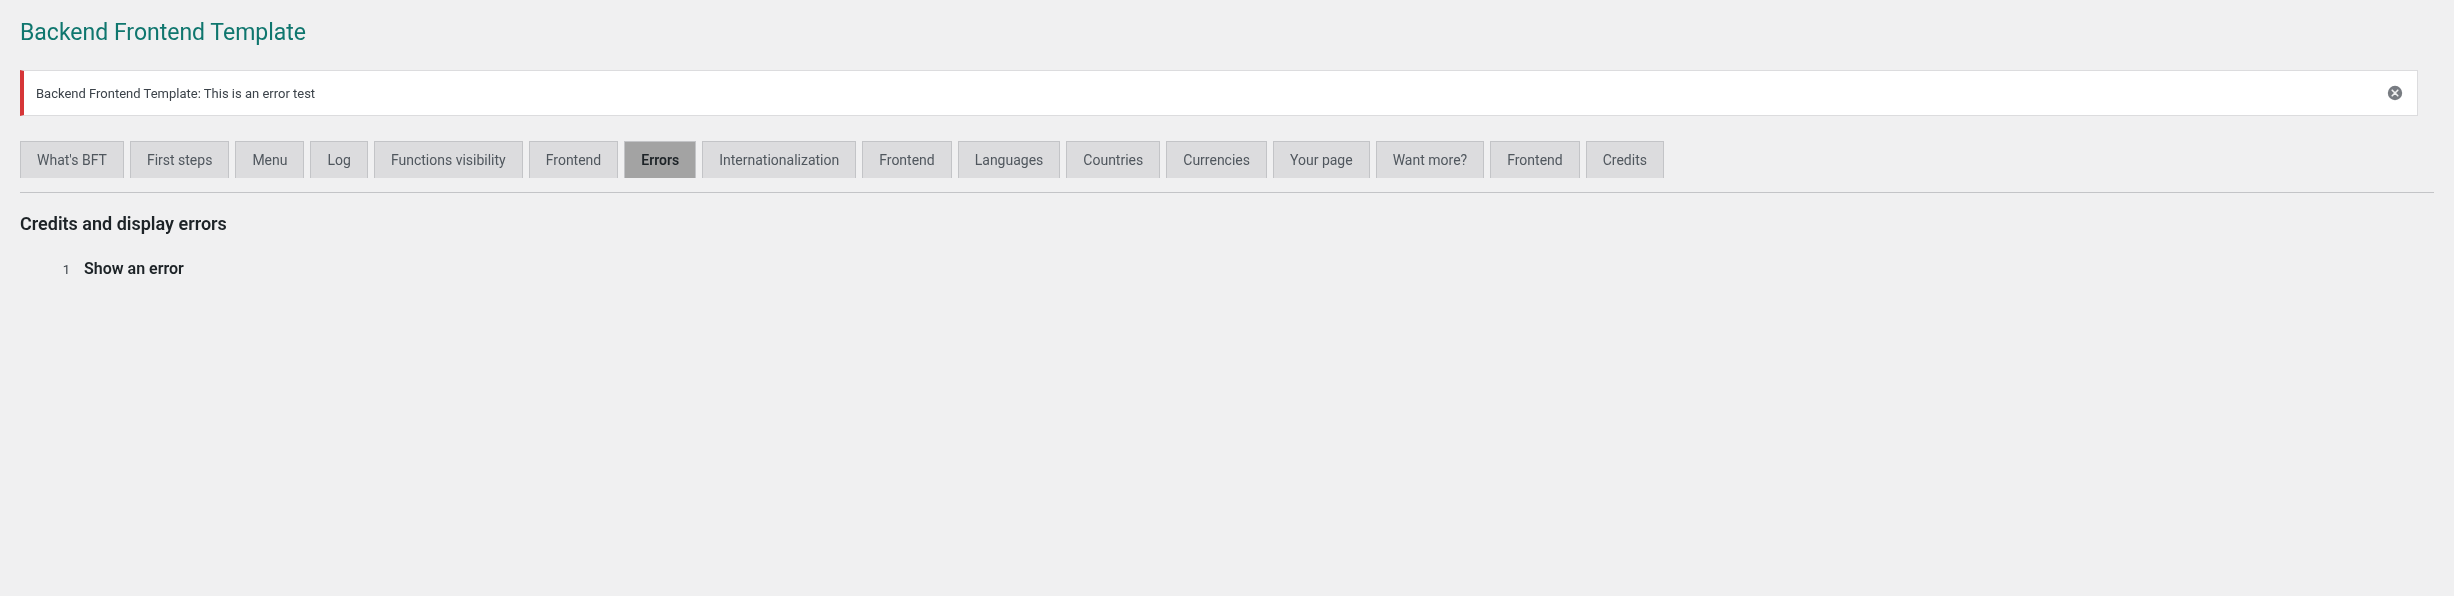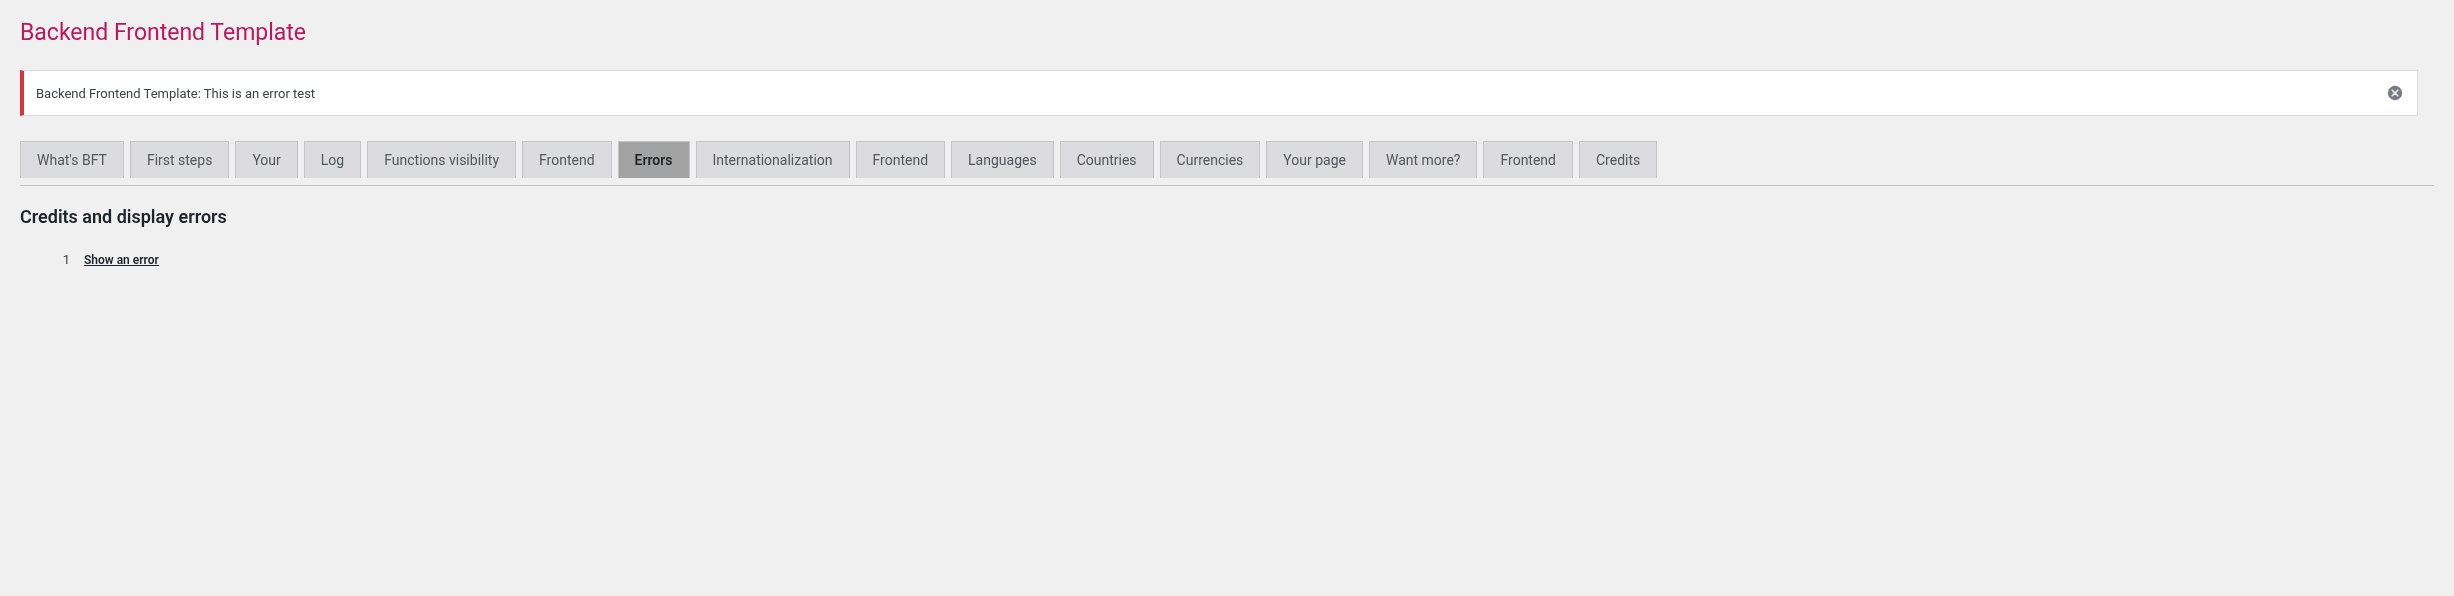--- a/index.html
+++ b/index.html
@@ -9,21 +9,21 @@
   }
   body {
     font-family: -apple-system, BlinkMacSystemFont, "Segoe UI", Roboto, Helvetica, Arial, sans-serif;
     background: #f0f0f1;
     color: #1d2327;
     padding: 10px 20px 20px 20px;
   }
   .page-title {
     font-size: 23px;
     font-weight: 400;
-    color: #be185d;
+    color: #0f766e;
     margin: 0 0 20px 0;
     padding: 9px 0 4px 0;
   }
   .notice {
     background: #fff;
     border: 1px solid #dcdcde;
     border-left: 4px solid #d63638;
     padding: 12px;
     margin: 5px 16px 25px 0;
     display: flex;
@@ -45,21 +45,21 @@
   .notice-dismiss svg {
     width: 16px;
     height: 16px;
     fill: #787c82;
   }
   .tabs {
     display: flex;
     flex-wrap: wrap;
     gap: 6px;
     border-bottom: 1px solid #c3c4c7;
-    padding-bottom: 8px;
+    padding-bottom: 15px;
     margin-bottom: 20px;
   }
   .tab {
     background: #dcdcde;
     border: 1px solid #c3c4c7;
     border-bottom: none;
     padding: 10px 16px;
     font-size: 14px;
     color: #50575e;
     cursor: pointer;
@@ -85,45 +85,44 @@
     align-items: baseline;
     gap: 14px;
   }
   .ol-number {
     font-size: 13px;
     color: #3c434a;
     min-width: 10px;
     text-align: right;
   }
   .ol-text {
-    font-size: 12px;
+    font-size: 16px;
     font-weight: 600;
     color: #1d2327;
-    text-decoration: underline;
   }
 </style>
 </head>
 <body>
 
 <h1 class="page-title">Backend Frontend Template</h1>
 
 <div class="notice">
   <span class="notice-text">Backend Frontend Template: This is an error test</span>
   <span class="notice-dismiss">
     <svg viewBox="0 0 20 20">
         <circle cx="10" cy="10" r="9" fill="#787c82"></circle>
         <path d="M6.5 6.5 L13.5 13.5 M13.5 6.5 L6.5 13.5" stroke="#f0f0f1" stroke-width="2" stroke-linecap="round"></path>
       </svg>
   </span>
 </div>
 
 <div class="tabs">
   <div class="tab">What's BFT</div>
   <div class="tab">First steps</div>
-  <div class="tab">Your</div>
+  <div class="tab">Menu</div>
   <div class="tab">Log</div>
   <div class="tab">Functions visibility</div>
   <div class="tab">Frontend</div>
   <div class="tab active">Errors</div>
   <div class="tab">Internationalization</div>
   <div class="tab">Frontend</div>
   <div class="tab">Languages</div>
   <div class="tab">Countries</div>
   <div class="tab">Currencies</div>
   <div class="tab">Your page</div>

